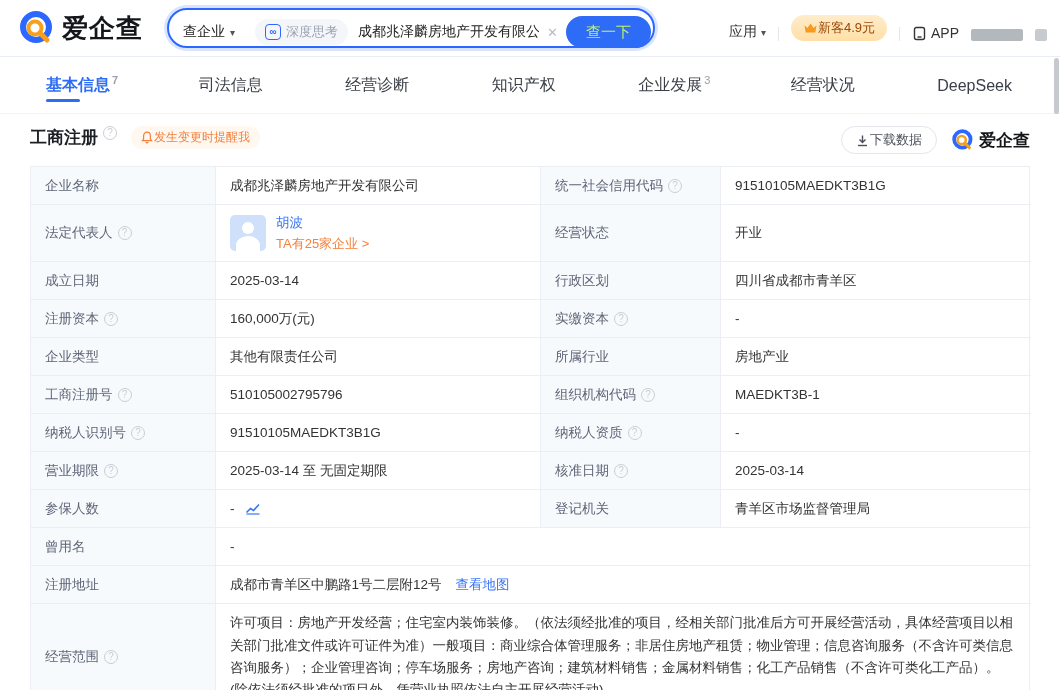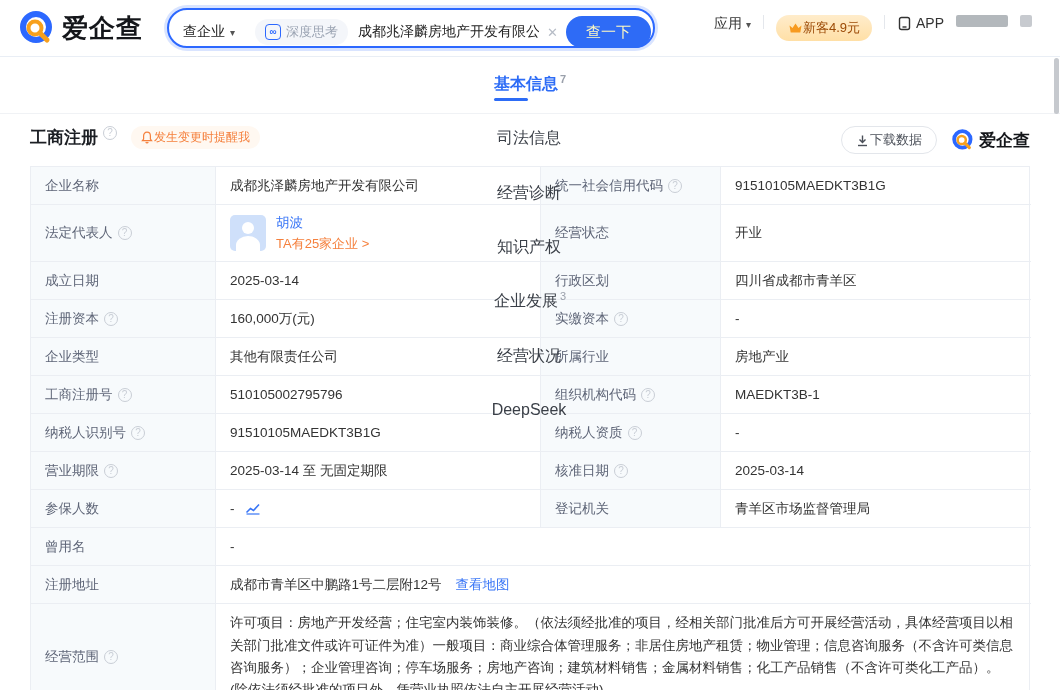--- a/index.html
+++ b/index.html
@@ -16,33 +16,33 @@
     display:flex; align-items:center; padding:8px 4px 0 14px; background:#fff; }
   .cat { display:flex; align-items:center; gap:5px; font-size:14px; color:#222; cursor:pointer; white-space:nowrap; }
   .caret { font-size:10px; color:#555; }
   .vdiv { width:1px; height:18px; background:#e2e6ee; margin:0 10px; }
   .deep { display:flex; align-items:center; gap:5px; background:#f4f6fa; border-radius:14px;
     padding:4px 10px; font-size:13px; color:#9aa3b2; white-space:nowrap; }
   .deep-ic { width:16px; height:16px; border:1.5px solid #2c68ff; border-radius:4px; color:#2c68ff;
     font-size:10px; line-height:13px; text-align:center; font-weight:bold; }
   .query { flex:1; border:none; outline:none; font-size:14px; color:#222; margin-left:10px; background:transparent; }
   .clear { color:#b6bcc6; font-size:13px; margin:0 8px; cursor:pointer; }
-  .search-btn { background:#2e6bf6; color:#fef9c3; font-size:15px; border:none; border-radius:17px;
+  .search-btn { background:#2e6bf6; color:#bef264; font-size:15px; border:none; border-radius:17px;
     height:32px; padding:0 20px; cursor:pointer; white-space:nowrap; }
-  .hnav { position:absolute; right:28px; display:flex; align-items:flex-start; gap:12px; }
+  .hnav { position:absolute; right:13px; display:flex; align-items:flex-end; gap:12px; }
   .hnav-item { font-size:14px; color:#333; display:flex; align-items:center; gap:4px; cursor:pointer; white-space:nowrap; }
   .hsep { width:1px; height:14px; background:#e4e7ec; }
   .promo { display:flex; align-items:center; background:linear-gradient(180deg,#ffeccb,#ffdfa6);
     border-radius:13px; padding:4px 12px; font-size:13px; color:#9c4a06; cursor:pointer; white-space:nowrap; }
   .redact-bar { width:52px; height:12px; background:#9aa0a6; border-radius:2px; opacity:.75; }
   .redact-sq { width:12px; height:12px; background:#c7cacf; border-radius:2px; }
 
   
   .tabs { height:57px; display:flex; align-items:center; justify-content:space-between;
-    padding:0 44px; border-bottom:1px solid #f0f2f5;flex-direction:column; }
+    padding:0 44px; border-bottom:1px solid #f0f2f5; }
   .tab { position:relative; font-size:16px; color:#3a3f47; cursor:pointer; padding:16px 2px; white-space:nowrap; }
   .tab sup { font-size:11px; color:#9aa0ab; margin-left:2px; }
   .tab.active { color:#2d6cf6; font-weight:bold; }
   .tab.active::after { content:""; position:absolute; left:2px; bottom:10px; width:34px; height:3px;
     background:#2d6cf6; border-radius:2px; }
   .scrollbar { position:absolute; right:1px; top:58px; width:5px; height:56px; background:#c6c9ce; border-radius:3px; }
 
   
   .section-bar { display:flex; align-items:flex-start; padding:12px 30px 10px 30px; }
   .section-title { font-size:17px; font-weight:bold; color:#1c1f24; }

